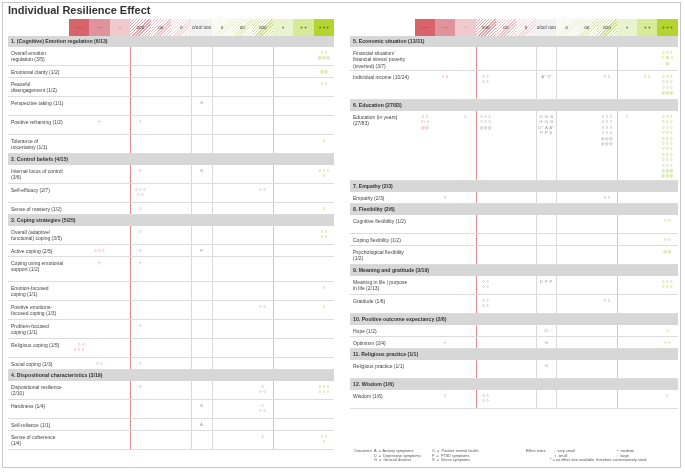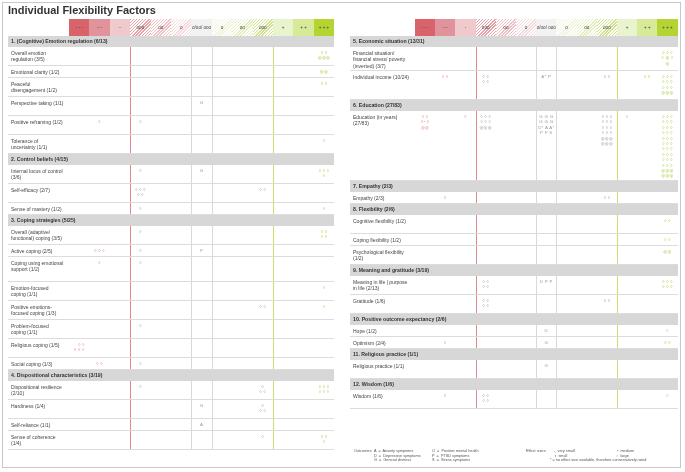--- a/index.html
+++ b/index.html
@@ -16,21 +16,21 @@
   .rlabel{position:absolute;left:3px;top:3px;font-size:5px;line-height:6.4px;color:#444;}
   .cellmark{position:absolute;font-size:4.4px;line-height:5.4px;text-align:center;letter-spacing:0.3px;white-space:pre;}
   .vline{position:absolute;top:0;bottom:0;width:1px;}
   .legend{position:absolute;left:354px;top:449px;width:324px;height:16px;font-size:3.8px;color:#555;line-height:4.6px;}
   .legend .blk{position:absolute;top:0;white-space:pre;}
 </style>
 </head>
 <body>
 
 <div class="frame"></div>
-<div class="title">Individual Flexibility Factors</div>
+<div class="title">Individual Resilience Effect</div>
 
 <div class="panel left" id="panel-left">
     <div class="hdr">
       <div class="hcell" style="left: 61px; width: 20.4px; background: rgb(217, 99, 107);">- - -</div>
       <div class="hcell" style="left: 81.4px; width: 20.4px; background: rgb(224, 147, 154);">- -</div>
       <div class="hcell" style="left: 101.8px; width: 20.4px; background: rgb(239, 201, 204);">-</div>
       <div class="hcell" style="left: 122.2px; width: 20.4px; background: repeating-linear-gradient(135deg, rgb(231, 162, 168) 0px, rgb(231, 162, 168) 1px, rgb(255, 255, 255) 1px, rgb(255, 255, 255) 2.2px) rgb(255, 255, 255);">ooo</div>
       <div class="hcell" style="left: 142.6px; width: 20.4px; background: repeating-linear-gradient(135deg, rgb(239, 192, 196) 0px, rgb(239, 192, 196) 1px, rgb(255, 255, 255) 1px, rgb(255, 255, 255) 2.2px) rgb(255, 255, 255);">oo</div>
       <div class="hcell" style="left: 163px; width: 20.4px; background: repeating-linear-gradient(135deg, rgb(245, 218, 221) 0px, rgb(245, 218, 221) 1px, rgb(255, 255, 255) 1px, rgb(255, 255, 255) 2.2px) rgb(255, 255, 255);">o</div>
       <div class="hcell" style="left: 183.4px; width: 20.4px; background: rgb(242, 242, 242);">o/oo/ ooo</div>

